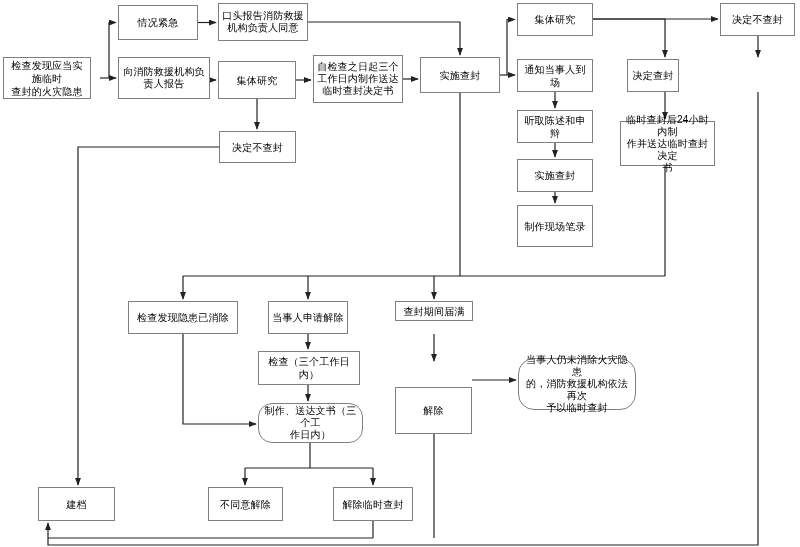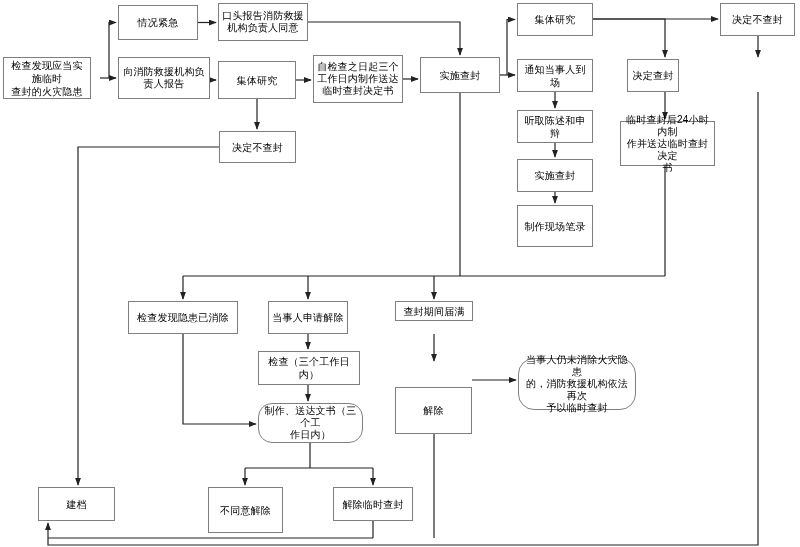--- a/index.html
+++ b/index.html
@@ -164,17 +164,17 @@
 
   <div class="node tight" style="left:518px;top:358px;width:118px;height:52px;border-radius:16px;">当事人仍未消除火灾隐患
 的，消防救援机构依法再次
 予以临时查封</div>
 
   <div class="node tight" style="left:258px;top:403px;width:105px;height:40px;border-radius:14px;">制作、送达文书（三个工
 作日内）</div>
 
   <div class="node" style="left:38px;top:487px;width:77px;height:34px;">建档</div>
 
-  <div class="node" style="left:208px;top:487px;width:75px;height:46px;">不同意解除</div>
+  <div class="node" style="left:208px;top:487px;width:75px;height:34px;">不同意解除</div>
 
   <div class="node" style="left:333px;top:487px;width:80px;height:34px;">解除临时查封</div>
 
 </div>
 
 </body></html>

